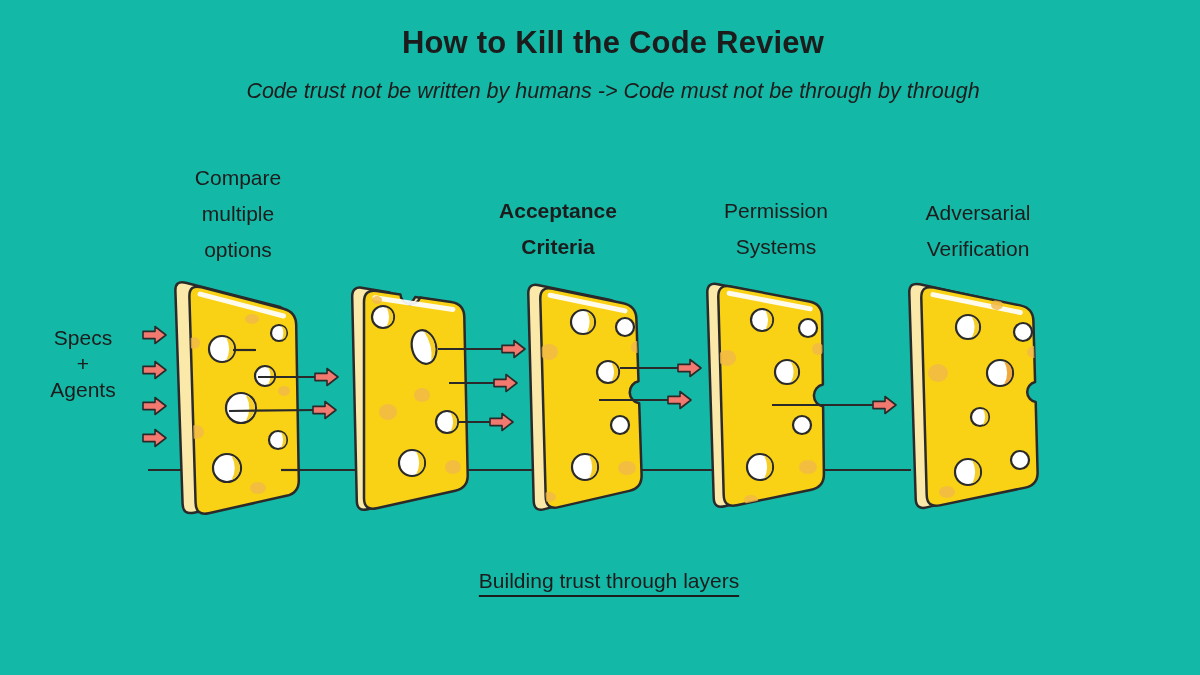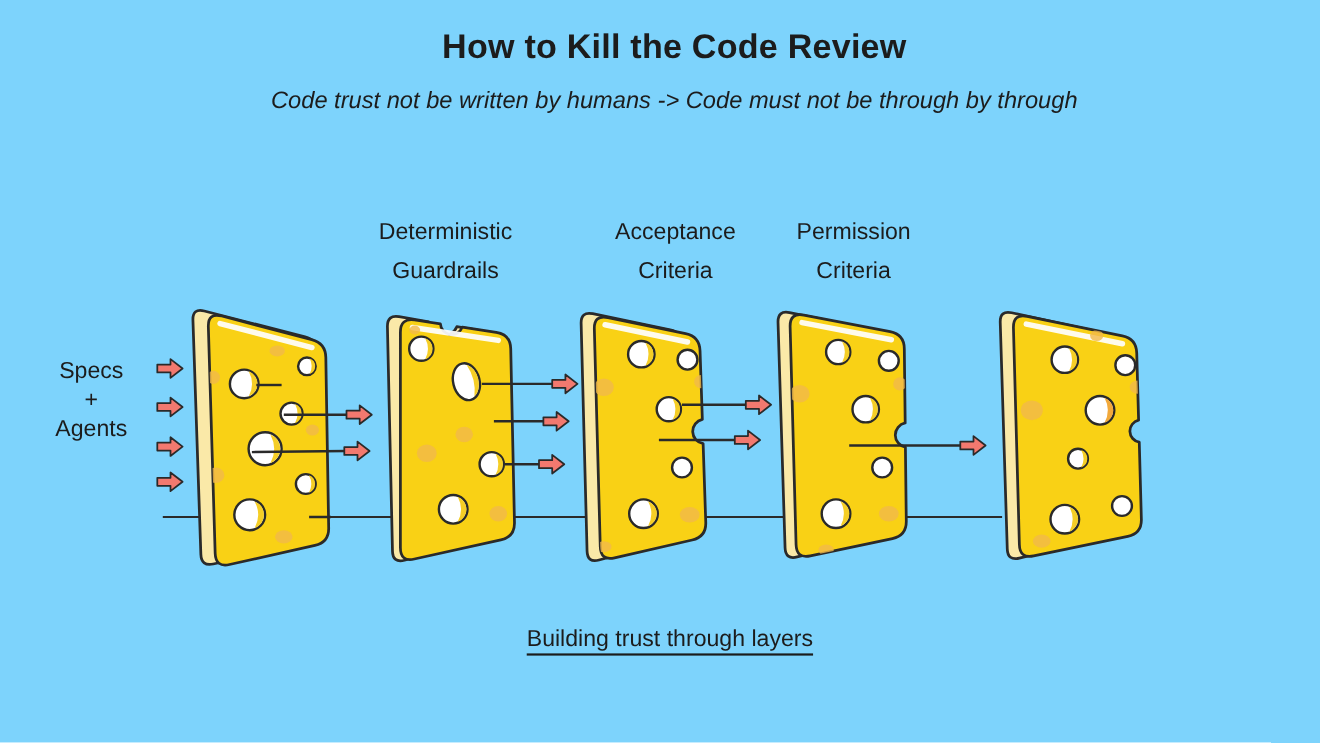--- a/index.html
+++ b/index.html
@@ -1,29 +1,29 @@
 <!DOCTYPE html>
 <html><head>
 <meta charset="utf-8">
 <style>
   html,body{margin:0;padding:0;background:#fff;}
-  .stage{position:relative;width:1200px;height:675px;background:#7dd3fc;overflow:hidden;
+  .stage{position:relative;width:1200px;height:675px;background:#14b8a6;overflow:hidden;
          font-family:"Liberation Sans","DejaVu Sans",sans-serif;color:#1c1c1c;}
   .stage svg{position:absolute;left:0;top:0;}
   .txt{position:absolute;color:#1c1c1c;}
   .title{left:0;right:0;top:23px;text-align:center;font-size:31px;font-weight:700;
          line-height:40px;transform:translateX(13px);letter-spacing:0.2px;}
   .subtitle{left:0;right:0;top:76px;text-align:center;font-size:21.5px;font-style:italic;
          line-height:30px;transform:translateX(13px);}
   .subtitle b{font-weight:400;}
   .layer-label{width:220px;text-align:center;font-size:21px;line-height:36px;
          white-space:pre-line;}
   .ll0{left:128px;top:160px;}
   .ll1{left:295px;top:193px;}
-  .ll2{left:504px;top:193px;}
+  .ll2{left:448px;top:193px;font-weight:bold;}
   .ll3{left:666px;top:193px;}
   .ll4{left:868px;top:195px;}
   .source{left:13px;top:325px;width:140px;text-align:center;font-size:21px;
          line-height:26px;white-space:pre-line;}
   .footer{left:0;right:0;top:565px;text-align:center;font-size:21px;line-height:31px;
          transform:translateX(9px);text-decoration:underline;
          text-decoration-thickness:2px;text-underline-offset:7px;}
 </style>
 </head>
 <body>
@@ -173,25 +173,28 @@
         <path d="M 166 370 L 155 361.5 L 155 366.4 L 143 366.4 L 143 373.6 L 155 373.6 L 155 378.5 Z" fill="#F2796F" stroke="#2A2A2A" stroke-width="1.6" stroke-linejoin="round"></path>
         <path d="M 166 406 L 155 397.5 L 155 402.4 L 143 402.4 L 143 409.6 L 155 409.6 L 155 414.5 Z" fill="#F2796F" stroke="#2A2A2A" stroke-width="1.6" stroke-linejoin="round"></path>
         <path d="M 166 438 L 155 429.5 L 155 434.4 L 143 434.4 L 143 441.6 L 155 441.6 L 155 446.5 Z" fill="#F2796F" stroke="#2A2A2A" stroke-width="1.6" stroke-linejoin="round"></path>
       </g>
     </svg>
 
   <div class="txt title">How to Kill the Code Review</div>
 
   <div class="txt subtitle"><span>Code trust not be </span><b>written</b><span> by humans -&gt; Code must not be </span><b>through</b><span> by through</span></div>
 
-  <div class="txt layer-label ll1">Deterministic
-Guardrails</div>
+  <div class="txt layer-label ll0">Compare
+multiple
+options</div>
   <div class="txt layer-label ll2">Acceptance
 Criteria</div>
   <div class="txt layer-label ll3">Permission
-Criteria</div>
+Systems</div>
+  <div class="txt layer-label ll4">Adversarial
+Verification</div>
 
   <div class="txt source">Specs
 +
 Agents</div>
 
   <div class="txt footer">Building trust through layers</div>
 </div>
 
 </body></html>

